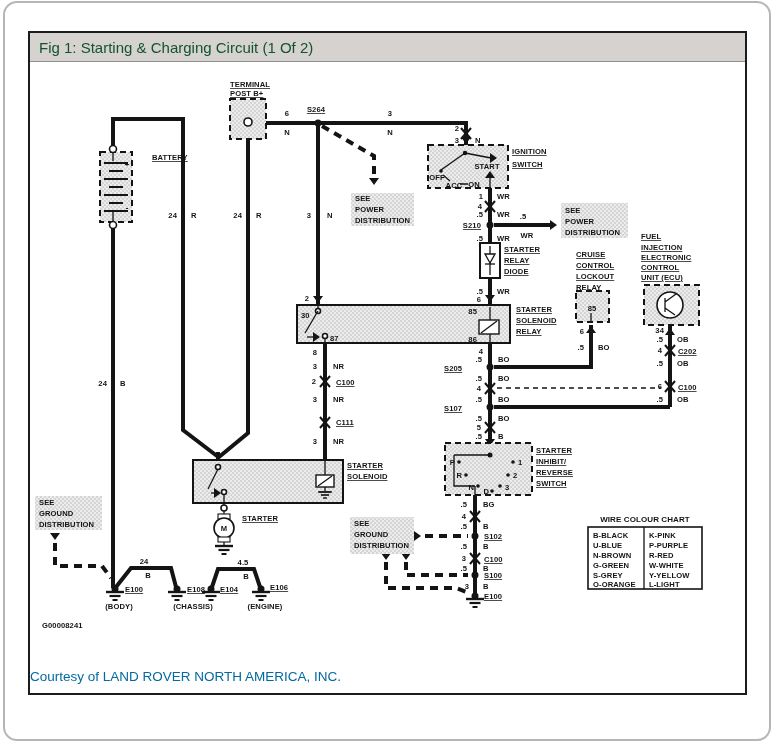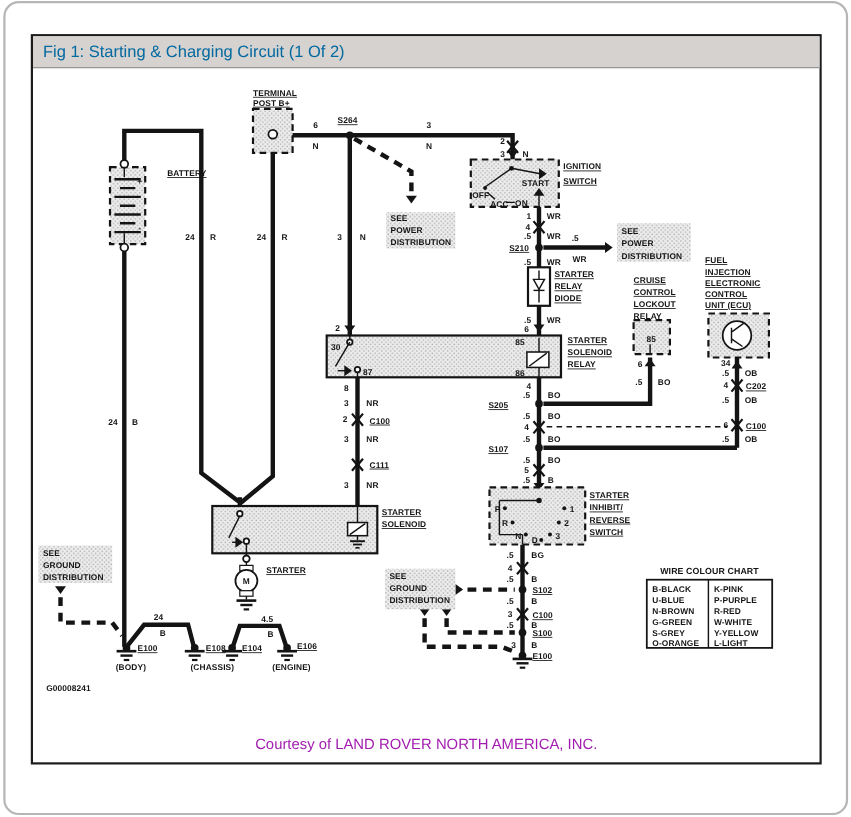--- a/index.html
+++ b/index.html
@@ -1,21 +1,21 @@
 <!DOCTYPE html>
 <html><head>
 <meta charset="utf-8">
 <style>
   html,body{margin:0;padding:0;width:774px;height:743px;background:#fff;overflow:hidden}
   .frame{position:absolute;left:3px;top:1px;width:764px;height:736px;border:2px solid #b6b6b6;border-radius:14px;background:#fff}
   .panel{position:absolute;left:28px;top:31px;width:715px;height:660px;border:2px solid #1c1c1c;background:#fff}
   .titlebar{height:28px;background:#d5d2cf;border-bottom:1px solid #8f8f8f;display:flex;align-items:center;padding-left:9px;
-    font:400 15px "Liberation Sans",sans-serif;color:#0369a1}
-  .courtesy{position:absolute;left:0;bottom:9px;width:100%;text-align:center;
-    font:400 13.5px "Liberation Sans",sans-serif;color:#a21caf}
+    font:400 15px "Liberation Sans",sans-serif;color:#14532d}
+  .courtesy{position:absolute;left:0;bottom:9px;width:100%;
+    font:400 13.5px "Liberation Sans",sans-serif;color:#0369a1}
   svg.diagram{position:absolute;left:0;top:0;width:774px;height:743px}
   .t{font-family:"Liberation Sans",sans-serif;font-size:7.6px;font-weight:bold;fill:#141414;letter-spacing:.1px}
   .tu{text-decoration:underline}
   .te{text-anchor:end}
   .tm{text-anchor:middle}
   .w{stroke:#141414;stroke-width:4;fill:none}
   .wd{stroke:#141414;stroke-width:4;fill:none;stroke-dasharray:8 6}
   .tn{stroke:#141414;stroke-width:1.3;fill:none}
   .tn2{stroke:#141414;stroke-width:2.2;fill:none}
   .tnd{stroke:#141414;stroke-width:1.3;fill:none;stroke-dasharray:5 4}

